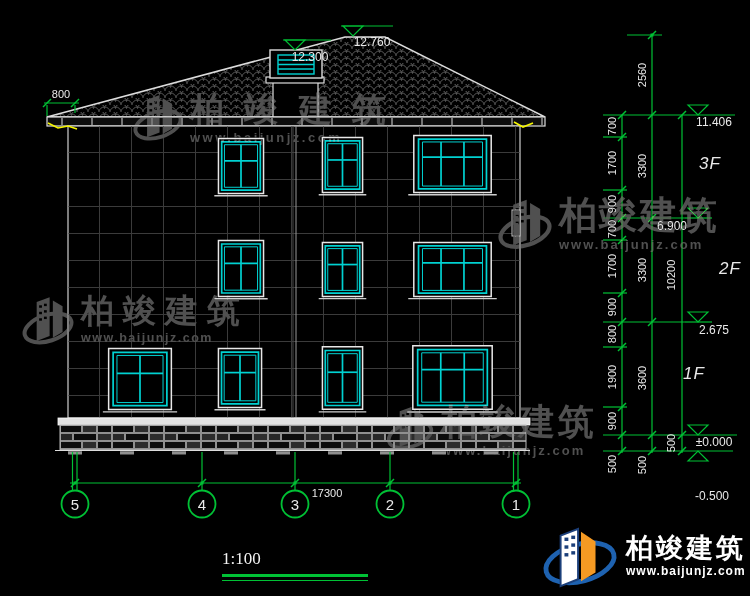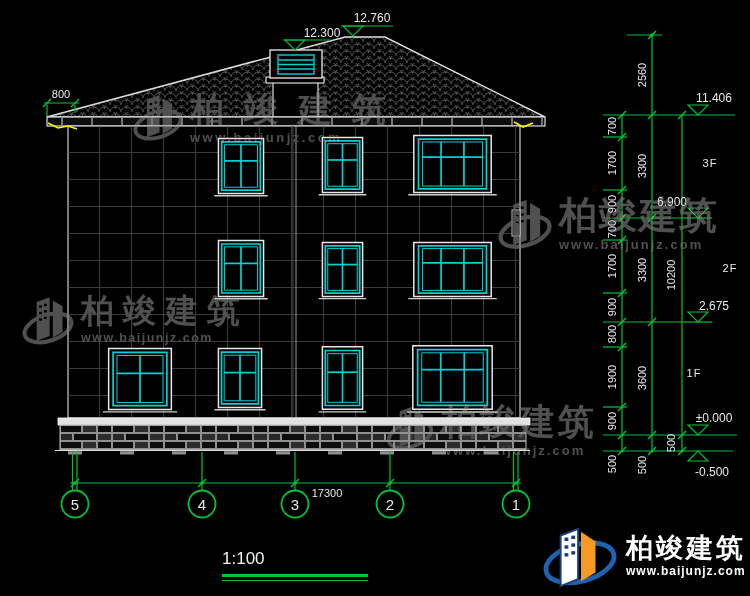--- a/index.html
+++ b/index.html
@@ -3,28 +3,28 @@
 <meta charset="utf-8">
 <style>
   html,body{margin:0;padding:0;background:#000;}
   .stage{position:relative;width:750px;height:596px;background:#000;overflow:hidden;
          font-family:"Liberation Sans",sans-serif;}
   .stage svg.drawing{position:absolute;left:0;top:0;z-index:1;}
   
   .t{position:absolute;color:#e9e9e9;font-size:11px;line-height:1;white-space:nowrap;
      transform:translate(-50%,-50%);z-index:3;}
   .tv{transform:translate(-50%,-50%) rotate(-90deg);}
-  .lvl{font-size:12px;}
-  .flr{font-size:11px;letter-spacing:1px;}
+  .lvl{font-size:12px;margin-top:24px;}
+  .flr{font-size:17px;letter-spacing:1px;font-style:italic;}
   .bub{font-size:15px;z-index:4;}
   
   .titleblock{position:absolute;left:222px;top:549px;width:150px;z-index:4;color:#f2f2f2;
               display:flex;align-items:baseline;gap:10px;white-space:nowrap;}
   .titleblock .tt{font-size:19px;letter-spacing:2px;}
-  .titleblock .ts{font-size:17px;}
+  .titleblock .ts{font-size:17px;font-family:Liberation Serif, serif;}
   .rule{position:absolute;background:#00c135;z-index:4;}
   
   .wm{position:absolute;display:flex;align-items:flex-start;gap:7px;color:#505050;
       mix-blend-mode:lighten;z-index:5;}
   .wm .col{display:flex;flex-direction:column;}
   .wm .brand{font-weight:bold;line-height:1;white-space:nowrap;}
   .wm .url{font-weight:bold;white-space:nowrap;}
   .wm1 .brand{font-size:34px;letter-spacing:20px;}
   .wm1 .url{font-size:13px;letter-spacing:2.5px;margin-top:4px;}
   .wm2 .brand{font-size:33px;letter-spacing:9px;}
@@ -244,21 +244,21 @@
         <circle cx="75" cy="504" r="13.5" fill="#000"></circle>
         <circle cx="202" cy="504" r="13.5" fill="#000"></circle>
         <circle cx="295" cy="504" r="13.5" fill="#000"></circle>
         <circle cx="390" cy="504" r="13.5" fill="#000"></circle>
         <circle cx="516" cy="504" r="13.5" fill="#000"></circle>
       </g>
     </g>
   </svg>
 
   <div class="t" style="left:61px;top:94px">800</div>
-  <div class="t lvl" style="left:322px;top:33px">12.300</div>
+  <div class="t lvl" style="left:310px;top:33px">12.300</div>
   <div class="t lvl" style="left:372px;top:18px">12.760</div>
   <div class="t" style="left:327px;top:493px">17300</div>
 
   <div class="t tv" style="left:612px;top:126px">700</div>
   <div class="t tv" style="left:612px;top:163px">1700</div>
   <div class="t tv" style="left:612px;top:204px">900</div>
   <div class="t tv" style="left:612px;top:229px">700</div>
   <div class="t tv" style="left:612px;top:266px">1700</div>
   <div class="t tv" style="left:612px;top:307px">900</div>
   <div class="t tv" style="left:612px;top:334px">800</div>

